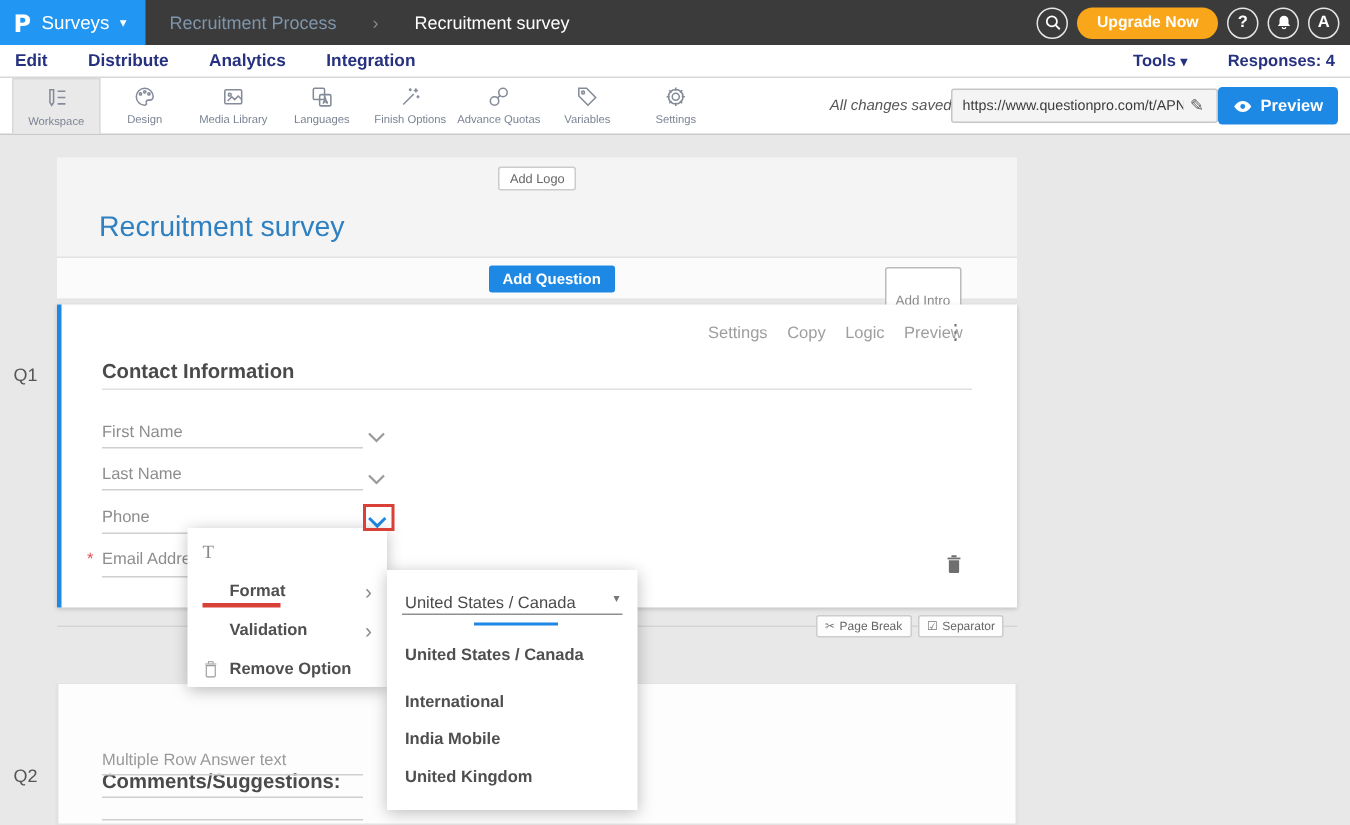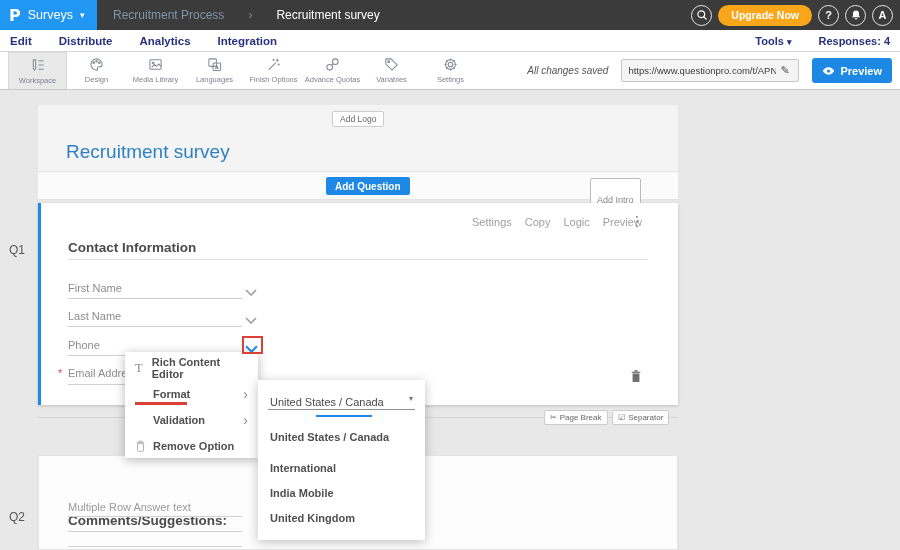--- a/index.html
+++ b/index.html
@@ -26,21 +26,21 @@
   .tab.active { }
   .tabbar-right { margin-left:auto; display:flex; align-items:center; gap:27px; }
   .tools-link, .responses-link { font-size:11px; font-weight:bold; color:#26327f; cursor:pointer; }
 
   
   .toolbar { position:absolute; left:0; top:52px; width:900px; height:38px; background:#fff; border-bottom:1px solid #c9c9c9; display:flex; align-items:stretch; padding-left:8px; }
   .tool-item { width:59px; display:flex; flex-direction:column; align-items:center; justify-content:center; gap:3px; cursor:pointer; }
   .tool-item.active { background:#e9e9e9; border:1px solid #d9d9d9; border-bottom:none; }
   .tool-item svg { stroke:#848b98; fill:none; stroke-width:1.1; }
   .tool-label { font-size:7.5px; color:#7b8494; white-space:nowrap; }
-  .toolbar-right { margin-left:auto; display:flex; align-items:center; gap:13px; padding-right:8px; }
+  .toolbar-right { margin-left:auto; display:flex; align-items:center; padding-right:8px; }
   .saved-status { font-size:10px; font-style:italic; color:#555; }
   .url-box { display:flex; align-items:center; width:178px; height:23px; background:#f4f4f4; border:1px solid #c6c6c6; border-radius:2px; padding:0 6px; gap:4px; }
   .url-box input { border:none; background:transparent; outline:none; font-size:9.5px; color:#3c3c3c; width:148px; font-family:"Liberation Sans", sans-serif; }
   .edit-url { font-size:11px; color:#555; cursor:pointer; }
   .preview-btn { height:25px; padding:0 10px; background:#1e88e5; border:none; border-radius:3px; color:#fff; font-size:11px; font-weight:bold; display:flex; align-items:center; gap:5px; cursor:pointer; }
 
   
   .survey-header { position:absolute; left:38px; top:105px; width:640px; height:67px; background:#f4f4f4; border-bottom:1px solid #e2e2e2; }
   .add-logo-btn { position:absolute; left:332px; top:111px; height:16px; padding:0 7px; background:#fff; border:1px solid #ccc; border-radius:2px; font-size:8.5px; color:#666; cursor:pointer; }
   .survey-title { position:absolute; left:66px; top:141px; font-size:19px; color:#2e80c1; }
@@ -285,21 +285,20 @@
   <div class="q2-card"></div>
   <div class="q2-title">Comments/Suggestions:</div>
   <div class="q2-placeholder">Multiple Row Answer text</div>
   <div class="q2-line" style="top:516px;"></div>
   <div class="q2-line" style="top:531px;"></div>
   <div class="q2-line" style="top:546px;"></div>
 
   <div class="context-menu">
     <div class="menu-row">
       <span class="menu-icon serif-t">T</span>
-      <span class="menu-text">Rich Content Editor</span>
     </div>
     <div class="menu-row">
       <span class="menu-text indent">Format</span>
       <span class="menu-arrow">›</span>
     </div>
     <div class="menu-row">
       <span class="menu-text indent">Validation</span>
       <span class="menu-arrow">›</span>
     </div>
     <div class="menu-row">

